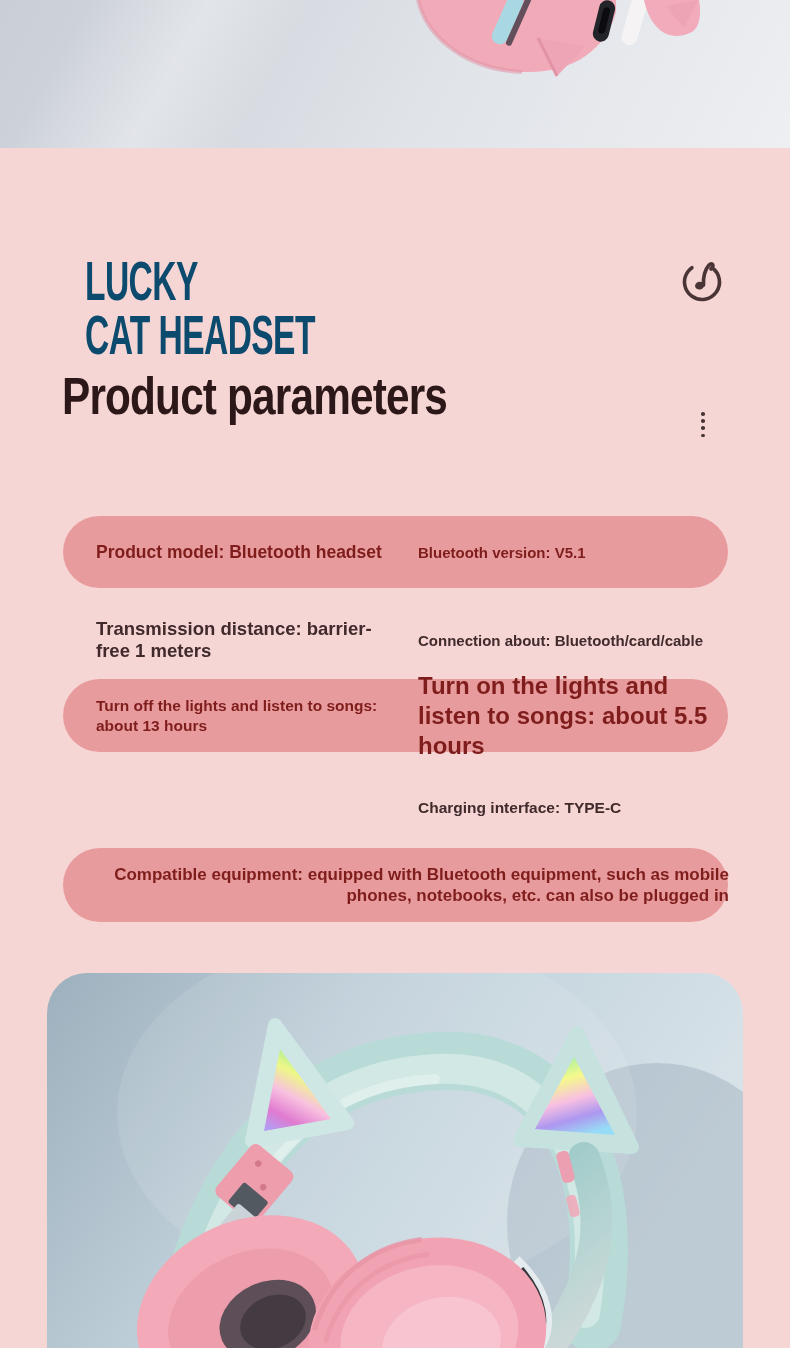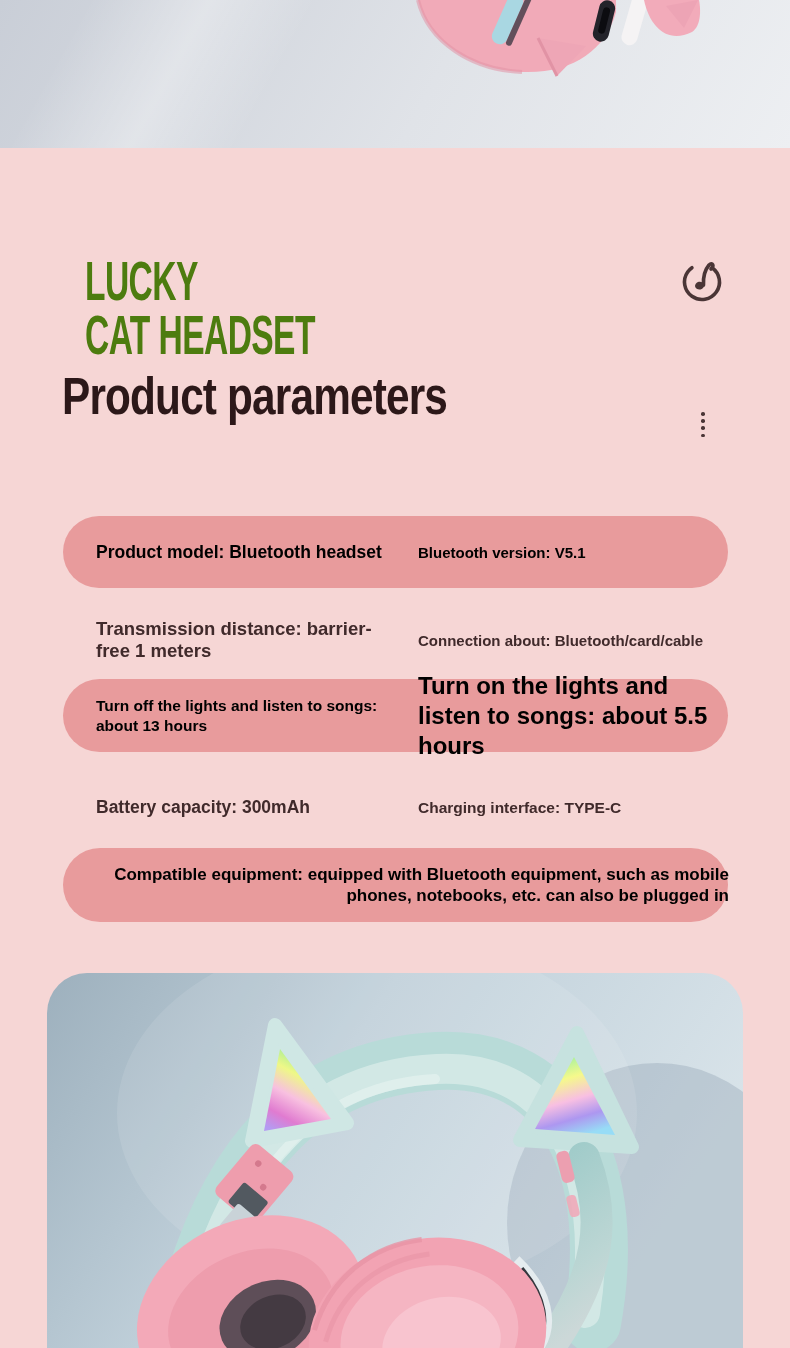--- a/index.html
+++ b/index.html
@@ -23,21 +23,21 @@
     transform:rotate(-6deg);
   }
   .hero-photo { position:absolute; right:50px; top:0; width:340px; height:118px; }
 
   
   .content {
     position:absolute; left:0; top:148px; width:790px; height:1200px;
     background:#f6d6d5;
   }
 
-  .brand { position:absolute; left:85px; top:106px; color:#4d7c0f; }
+  .brand { position:absolute; left:85px; top:106px; color:#0c4a6e; }
   .brand-line {
     font-weight:700; font-size:56px; line-height:54px; letter-spacing:-1px;
     transform:scaleX(0.60); transform-origin:left center; white-space:nowrap;
   }
 
   .page-title {
     position:absolute; left:62px; top:223px; color:#2c1819;
     font-weight:700; font-size:51px; line-height:52px; letter-spacing:-1px;
     transform:scaleX(0.83); transform-origin:left center; white-space:nowrap;
   }
@@ -47,21 +47,21 @@
   .more-dots { position:absolute; left:699px; top:264px; width:8px; display:flex; flex-direction:column; align-items:center; gap:3.6px; }
   .more-dots i { width:3.6px; height:3.6px; border-radius:50%; background:#4a3536; display:block; }
 
   
   .row { position:absolute; left:63px; width:665px; display:flex; align-items:center; }
   .row .col-left  { position:absolute; left:33px; width:312px; }
   .row .col-right { position:absolute; left:355px; width:300px; }
 
   .pill { background:#e89b9c; border-radius:37px; }
 
-  .t-white { color:#000000; font-weight:700; }
+  .t-white { color:#7f1d1d; font-weight:700; }
   .t-dark  { color:#402a2b; font-weight:700; }
 
   .row1 { top:368px; height:72px; }
   .row1 .col-left  { font-size:17.5px; line-height:21px; }
   .row1 .col-right { font-size:15px;  line-height:19px; }
 
   .row2 { top:460px; height:64px; }
   .row2 .col-left  { font-size:18.5px; line-height:22px; width:300px; }
   .row2 .col-right { font-size:15px;  line-height:19px; }
 
@@ -143,21 +143,20 @@
       <div class="col-left t-dark">Transmission distance: barrier-free 1 meters</div>
       <div class="col-right t-dark">Connection about: Bluetooth/card/cable</div>
     </div>
 
     <div class="row row3 pill">
       <div class="col-left t-white">Turn off the lights and listen to songs: about 13 hours</div>
       <div class="col-right t-white">Turn on the lights and listen to songs: about 5.5 hours</div>
     </div>
 
     <div class="row row4">
-      <div class="col-left t-dark">Battery capacity: 300mAh</div>
       <div class="col-right t-dark">Charging interface: TYPE-C</div>
     </div>
 
     <div class="row row5 pill">
       <div class="full-text t-white">Compatible equipment: equipped with Bluetooth equipment, such as mobile phones, notebooks, etc. can also be plugged in</div>
     </div>
 
     <div class="photo-card">
       <svg viewBox="0 0 696 375" preserveAspectRatio="none" aria-hidden="true">
         <defs>

